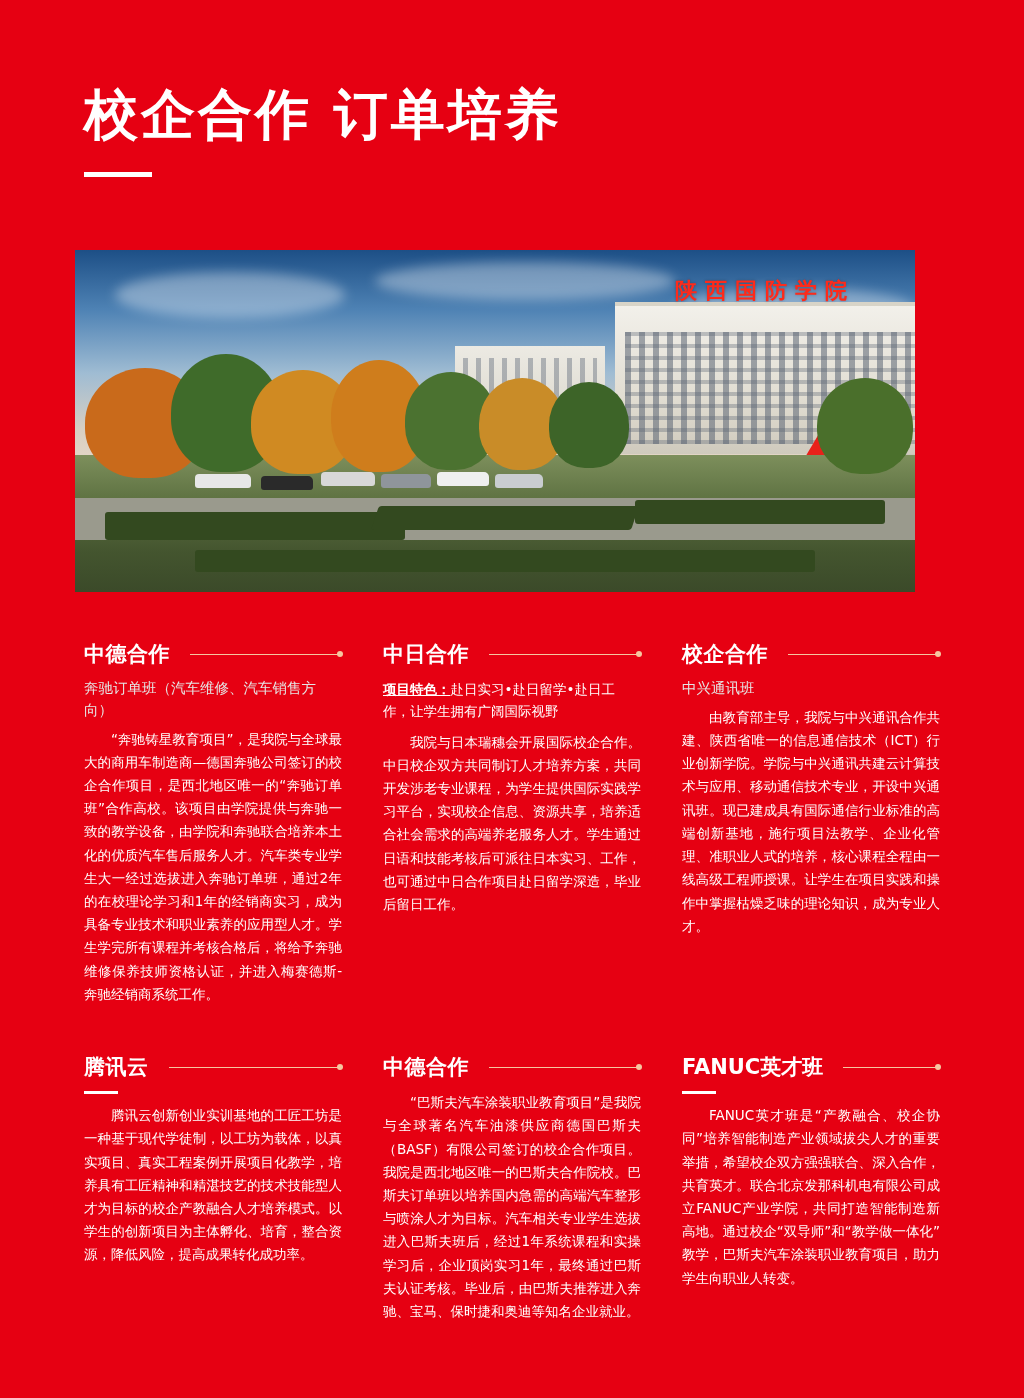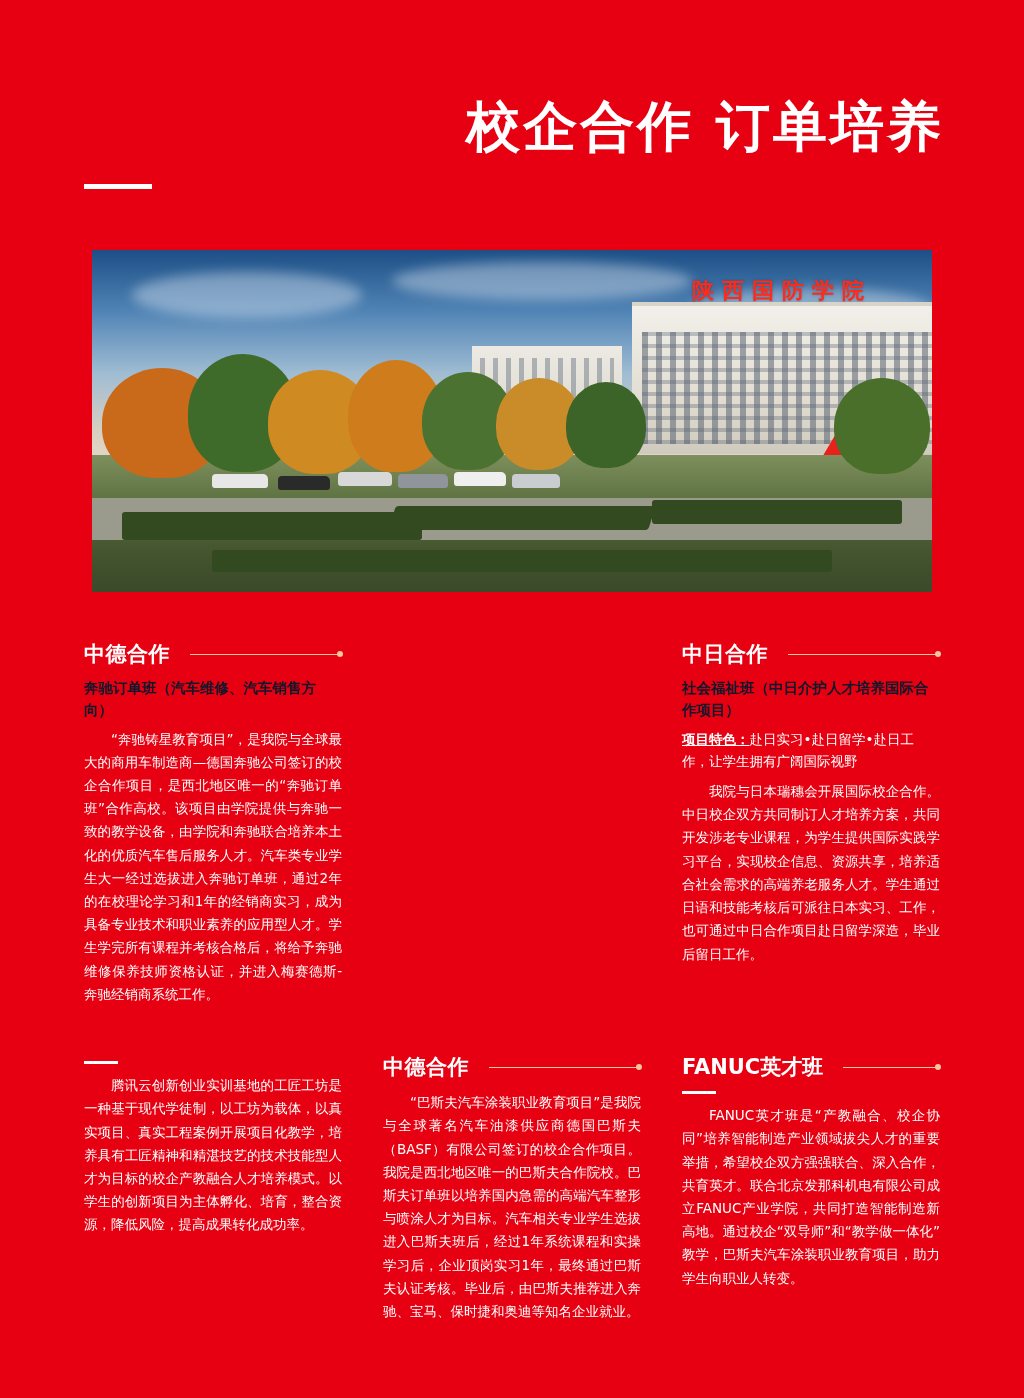--- a/index.html
+++ b/index.html
@@ -19,44 +19,43 @@
     position: relative;
     width: 1024px;
     height: 1398px;
     box-sizing: border-box;
   }
 
   
   .title-block {
     position: absolute;
     left: 84px;
-    top: 96px;
+    top: 84px;
     width: 860px;
-    text-align: right;
   }
   .main-title {
     font-size: 54px;
     font-weight: bold;
     letter-spacing: 3px;
     line-height: 1.15;
     color: #ffffff;
     margin: 0;
     white-space: nowrap;
   }
   .title-rule {
     margin-top: 26px;
     width: 68px;
     height: 5px;
     background: #ffffff;
   }
 
   
   .hero {
     position: absolute;
-    left: 92px;
+    left: 75px;
     top: 250px;
     width: 840px;
     height: 342px;
     overflow: hidden;
     background: #6c7d8c;
     text-align: right;
   }
   .hero-sky {
     position: absolute;
     left: 0; top: 0; width: 100%; height: 62%;
@@ -207,24 +206,24 @@
     border-radius: 50%;
   }
   .sub-rule {
     width: 34px;
     height: 3px;
     background: #ffffff;
     margin: 8px 0 10px 0;
   }
   .card-sub {
     font-size: 14.5px;
-    font-weight: bold;
+    font-weight: normal;
     line-height: 1.5;
     margin: 0 0 6px 0;
-    color: #0f172a;
+    color: #e5e5e5;
   }
   .card-feature {
     font-size: 13.5px;
     line-height: 1.65;
     margin: 0 0 8px 0;
     color: #ffffff;
   }
   .card-feature b { font-weight: bold; text-decoration: underline; }
   .card-p {
     font-size: 13.5px;
@@ -293,30 +292,41 @@
         </div>
         <p class="card-sub">奔驰订单班（汽车维修、汽车销售方向）</p>
         <p class="card-p">“奔驰铸星教育项目”，是我院与全球最大的商用车制造商—德国奔驰公司签订的校企合作项目，是西北地区唯一的“奔驰订单班”合作高校。该项目由学院提供与奔驰一致的教学设备，由学院和奔驰联合培养本土化的优质汽车售后服务人才。汽车类专业学生大一经过选拔进入奔驰订单班，通过2年的在校理论学习和1年的经销商实习，成为具备专业技术和职业素养的应用型人才。学生学完所有课程并考核合格后，将给予奔驰维修保养技师资格认证，并进入梅赛德斯-奔驰经销商系统工作。</p>
       </div>
 
       <div class="col">
         <div class="card-head">
           <h3>中日合作</h3>
           <span class="head-line"></span>
         </div>
-        <p class="card-sub">社会福祉班（中日介护人才培养国际合作项目）</p>
         <p class="card-feature"><b>项目特色：</b><span>赴日实习•赴日留学•赴日工作，让学生拥有广阔国际视野</span></p>
         <p class="card-p">我院与日本瑞穗会开展国际校企合作。中日校企双方共同制订人才培养方案，共同开发涉老专业课程，为学生提供国际实践学习平台，实现校企信息、资源共享，培养适合社会需求的高端养老服务人才。学生通过日语和技能考核后可派往日本实习、工作，也可通过中日合作项目赴日留学深造，毕业后留日工作。</p>
       </div>
 
+      <div class="col">
+        <div class="card-head">
+          <h3>校企合作</h3>
+          <span class="head-line"></span>
+        </div>
+        <p class="card-sub">中兴通讯班</p>
+        <p class="card-p">由教育部主导，我院与中兴通讯合作共建、陕西省唯一的信息通信技术（ICT）行业创新学院。学院与中兴通讯共建云计算技术与应用、移动通信技术专业，开设中兴通讯班。现已建成具有国际通信行业标准的高端创新基地，施行项目法教学、企业化管理、准职业人式的培养，核心课程全程由一线高级工程师授课。让学生在项目实践和操作中掌握枯燥乏味的理论知识，成为专业人才。</p>
+      </div>
     </div>
 
     <div class="col-row row2">
 
       <div class="col">
+        <div class="card-head">
+          <h3>腾讯云</h3>
+          <span class="head-line"></span>
+        </div>
         <div class="sub-rule"></div>
         <p class="card-p">腾讯云创新创业实训基地的工匠工坊是一种基于现代学徒制，以工坊为载体，以真实项目、真实工程案例开展项目化教学，培养具有工匠精神和精湛技艺的技术技能型人才为目标的校企产教融合人才培养模式。以学生的创新项目为主体孵化、培育，整合资源，降低风险，提高成果转化成功率。</p>
       </div>
 
       <div class="col">
         <div class="card-head">
           <h3>中德合作</h3>
           <span class="head-line"></span>
         </div>
         <p class="card-p">“巴斯夫汽车涂装职业教育项目”是我院与全球著名汽车油漆供应商德国巴斯夫（BASF）有限公司签订的校企合作项目。我院是西北地区唯一的巴斯夫合作院校。巴斯夫订单班以培养国内急需的高端汽车整形与喷涂人才为目标。汽车相关专业学生选拔进入巴斯夫班后，经过1年系统课程和实操学习后，企业顶岗实习1年，最终通过巴斯夫认证考核。毕业后，由巴斯夫推荐进入奔驰、宝马、保时捷和奥迪等知名企业就业。</p>

